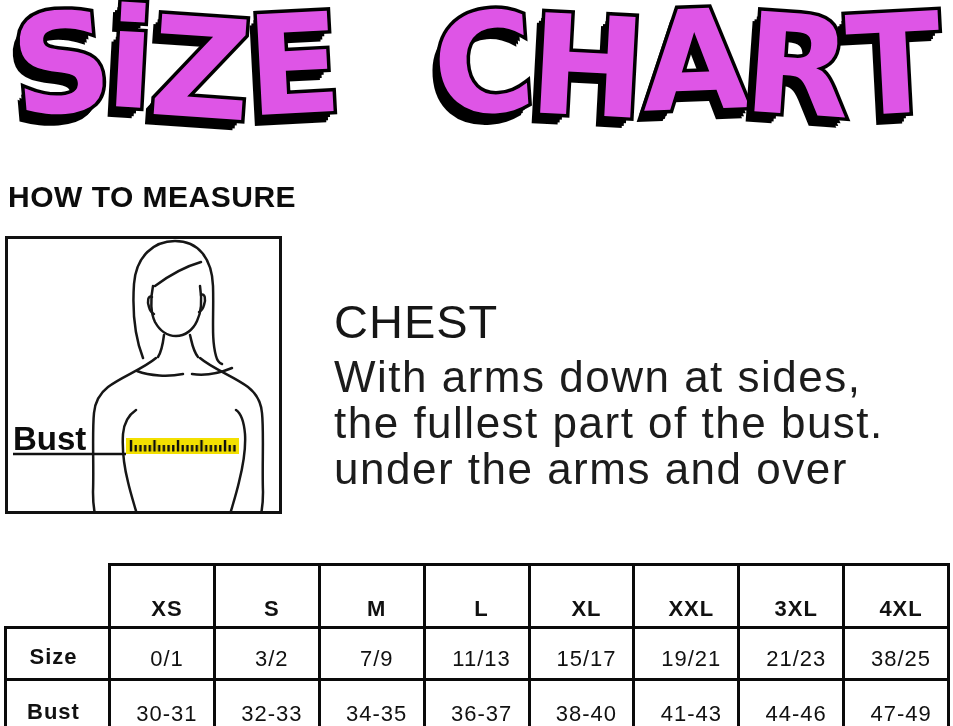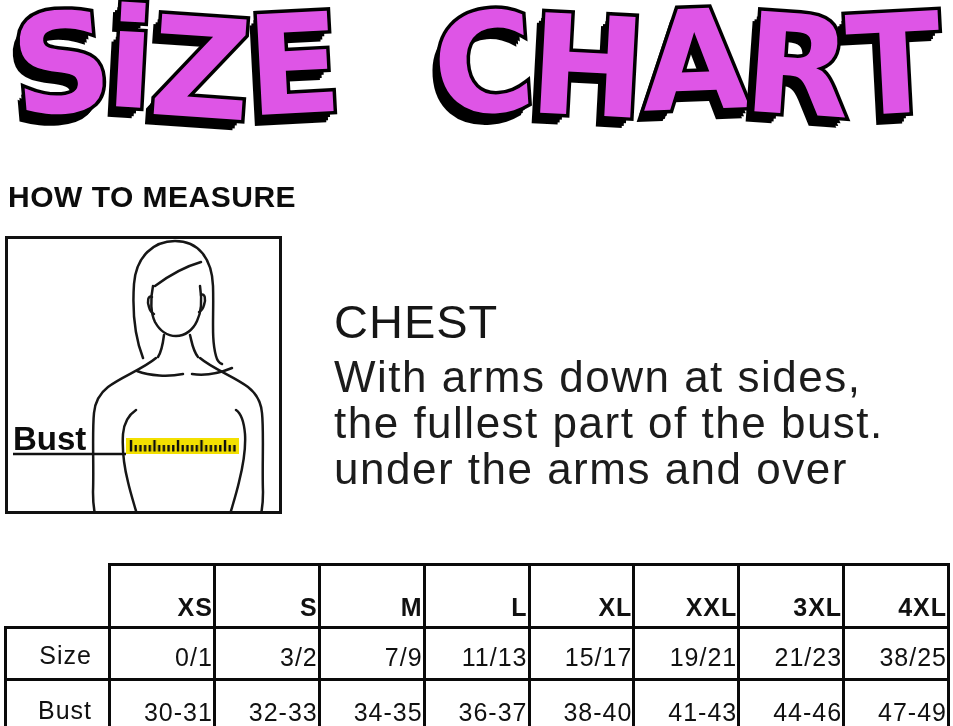--- a/index.html
+++ b/index.html
@@ -48,27 +48,27 @@
   }
   .chest-line{
     font-size:44px;font-weight:400;letter-spacing:1.5px;line-height:46px;color:#1c1c1c;
   }
   
   .size-table{
     position:absolute;left:4px;top:563px;width:946px;
     border-collapse:collapse;table-layout:fixed;
   }
   .size-table th,.size-table td{
-    border:3px solid #0a0a0a;vertical-align:bottom;text-align:right;
-    font-size:25px;letter-spacing:1px;overflow:hidden;white-space:nowrap;
+    border:3px solid #0a0a0a;vertical-align:bottom;text-align:center;
+    font-size:22px;letter-spacing:1px;overflow:hidden;white-space:nowrap;
   }
   .size-table th{height:56px;font-weight:700;padding:0 0 4px 10px;}
   .size-table th.corner{border:none;background:transparent;}
   .size-table td{font-weight:400;padding:0 0 6px 10px;}
-  .size-table td.row-label{font-weight:400;padding:0 16px 8px 8px;}
+  .size-table td.row-label{font-weight:700;padding:0 16px 8px 8px;}
   .size-table tr.r-size td{height:41px;}
   .size-table tr.r-bust td{height:44px;}
 </style>
 </head>
 <body>
 
 <div class="title-row">
   <div class="word w1">
     <span class="bl">S</span>
     <span class="bl">i</span>

